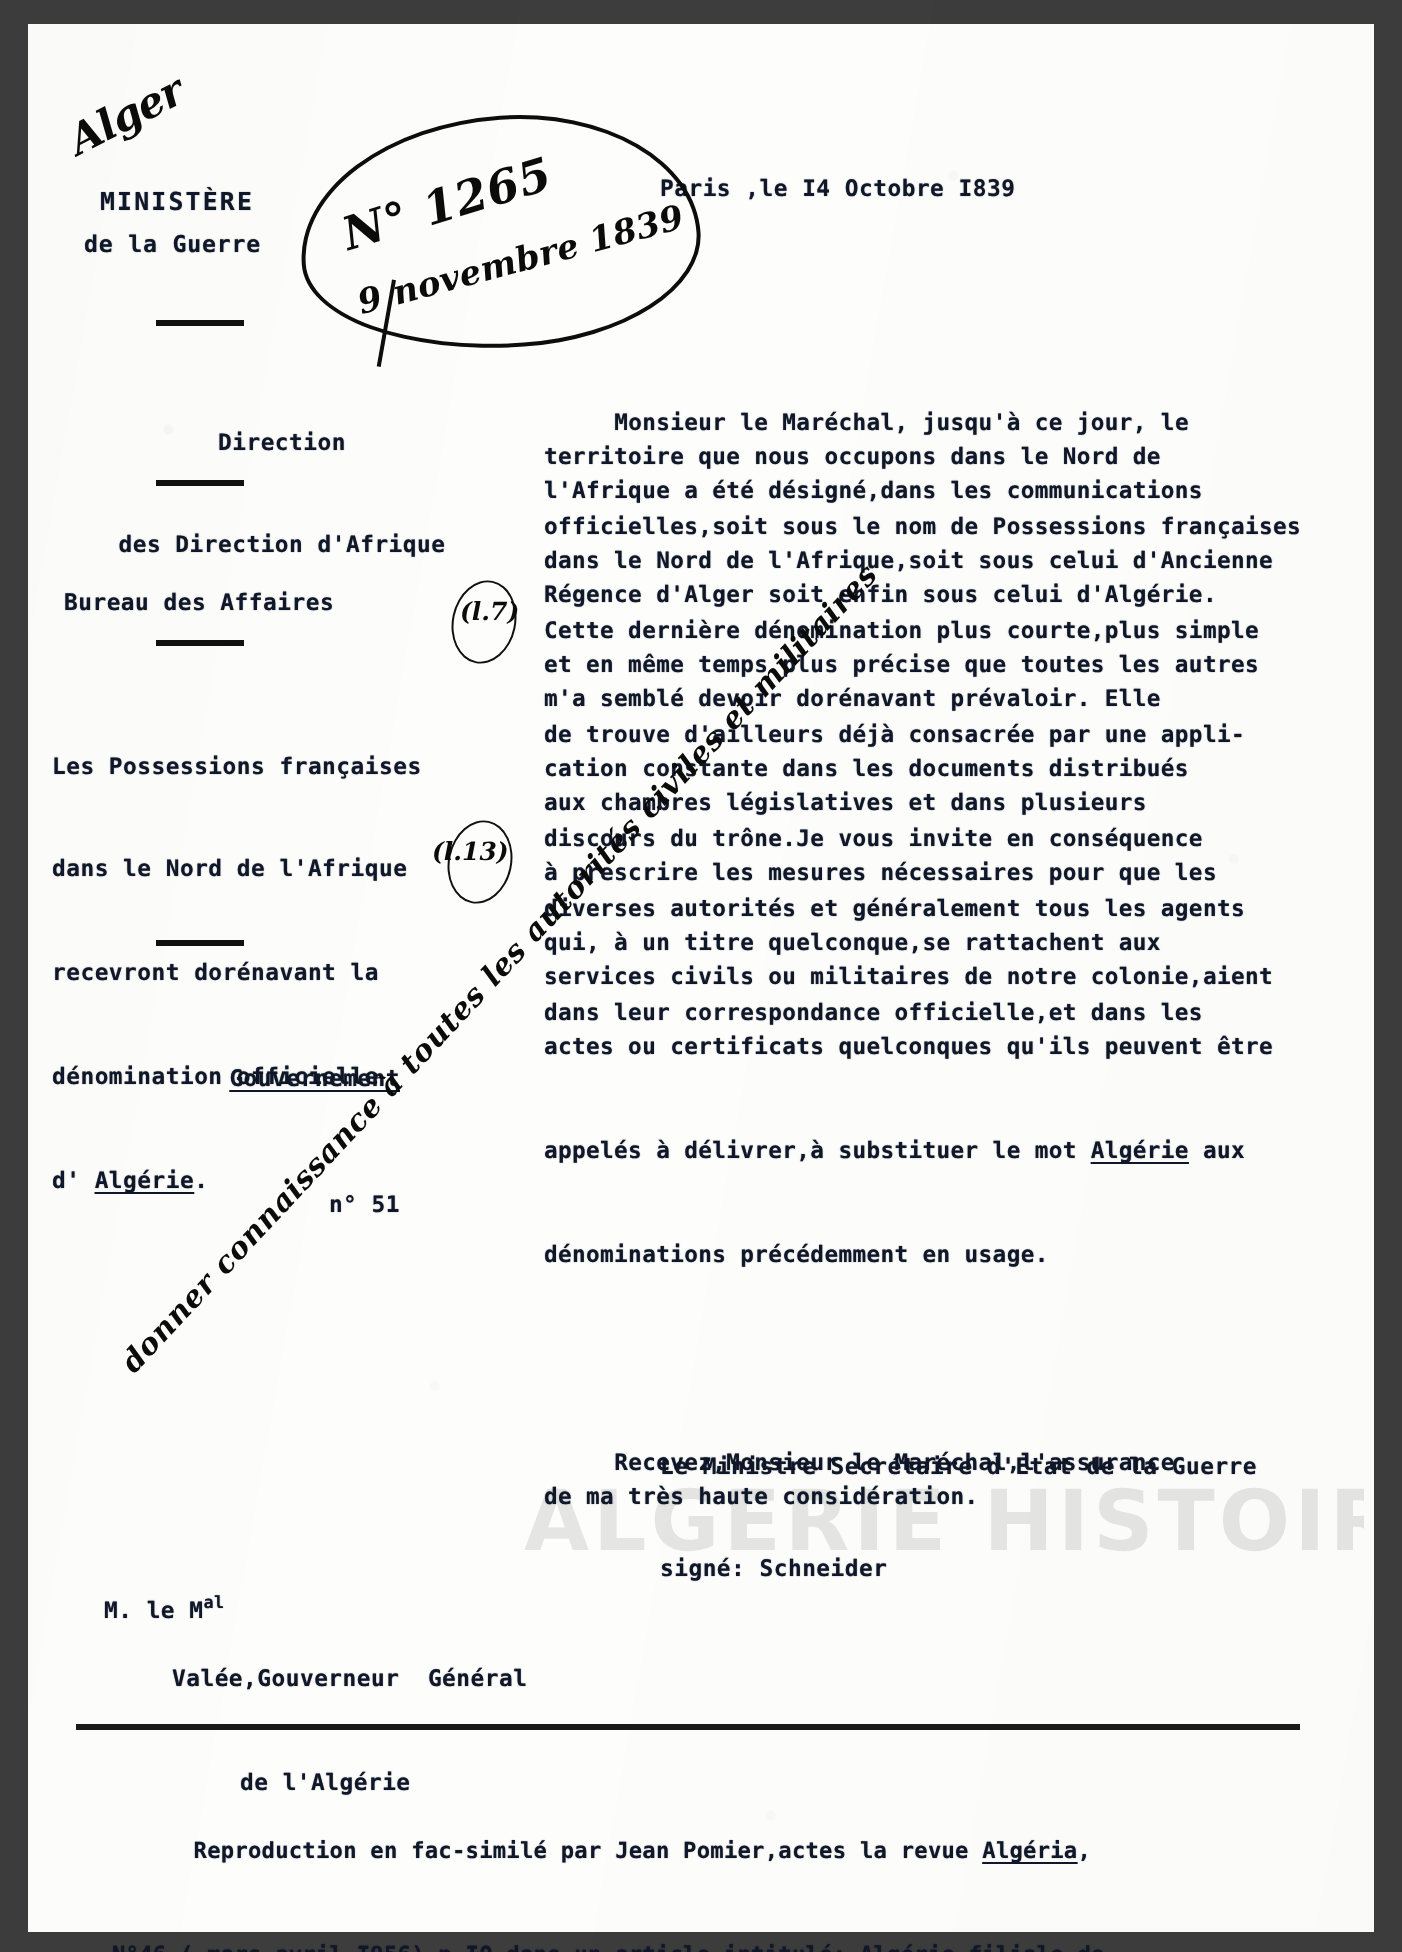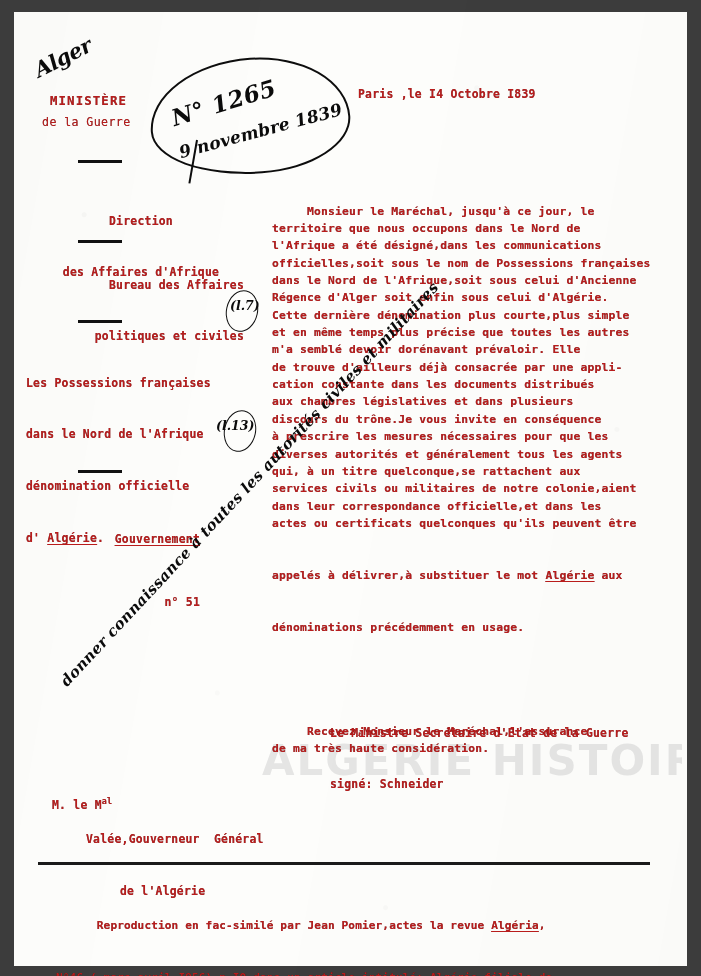--- a/index.html
+++ b/index.html
@@ -56,58 +56,58 @@
   }
 
   
   .tw {
     position: absolute;
     font-family: "DejaVu Sans Mono", "Liberation Mono", monospace;
     font-size: 11.4px;
     line-height: 17.3px;
     letter-spacing: .25px;
     font-weight: 700;
-    color: #b91c1c;
+    color: #0f172a;
     white-space: pre;
     text-shadow: 0 0 .6px rgba(0,0,0,.55);
   }
   .u { text-decoration: underline; text-underline-offset: 2px; }
 
   #ministere {
     position: absolute;
     left: 50px;
     top: 92px;
     font-size: 12.4px;
     font-weight: 700;
     letter-spacing: 1.1px;
     white-space: pre;
   }
   #ministere-sub {
     position: absolute;
     left: 42px;
     top: 114px;
     font-size: 11.6px;
-    font-weight: 400;
+    font-weight: 700;
     letter-spacing: .4px;
     white-space: pre;
   }
   .rule-short {
     position: absolute;
     width: 44px;
     height: 3px;
     background: #111;
   }
 
   #direction      { left: 46px;  top: 178px; text-align: center; width: 190px; }
-  #bureau         { left: 32px;  top: 242px; text-align: right; width: 212px; }
+  #bureau         { left: 32px;  top: 258px; text-align: left; width: 212px; }
   #possessions    { left: 26px;  top: 340px; text-align: left;   width: 236px; }
   #gouvernement   { left: 40px;  top: 496px; text-align: right; width: 160px; }
 
   
-  #dateline { left: 330px; top: 86px; margin-left: 28px; }
+  #dateline { left: 330px; top: 86px; }
 
   
   #body {
     left: 272px;
     top: 168px;
     width: 410px;
     line-height: 17.35px;
     font-size: 11.35px;
     letter-spacing: .18px;
   }
@@ -245,35 +245,35 @@
 
   <div id="content">
 
     <div id="ministere" class="tw">MINISTÈRE</div>
     <div id="ministere-sub" class="tw">de la Guerre</div>
 
     <div class="rule-short" style="left:78px; top:160px;"></div>
 
     <div id="direction" class="tw">
       <div>Direction</div>
-      <div>des Affaires d'Afrique</div>
+      <div>des Direction d'Afrique</div>
     </div>
 
     <div class="rule-short" style="left:78px; top:240px;"></div>
 
     <div id="bureau" class="tw">
       <div>Bureau des Affaires</div>
-      <div>politiques et civiles</div>
     </div>
 
     <div class="rule-short" style="left:78px; top:320px;"></div>
 
     <div id="possessions" class="tw">
       <div>Les Possessions françaises</div>
       <div>dans le Nord de l'Afrique</div>
+      <div>recevront dorénavant la</div>
       <div>dénomination officielle</div>
       <div style="text-align:left;"><span>d' </span><span class="u">Algérie</span><span>.</span></div>
     </div>
 
     <div class="rule-short" style="left:78px; top:470px;"></div>
 
     <div id="gouvernement" class="tw">
       <div class="u">Gouvernement</div>
       <div style="margin-top:12px;">n° 51</div>
     </div>

